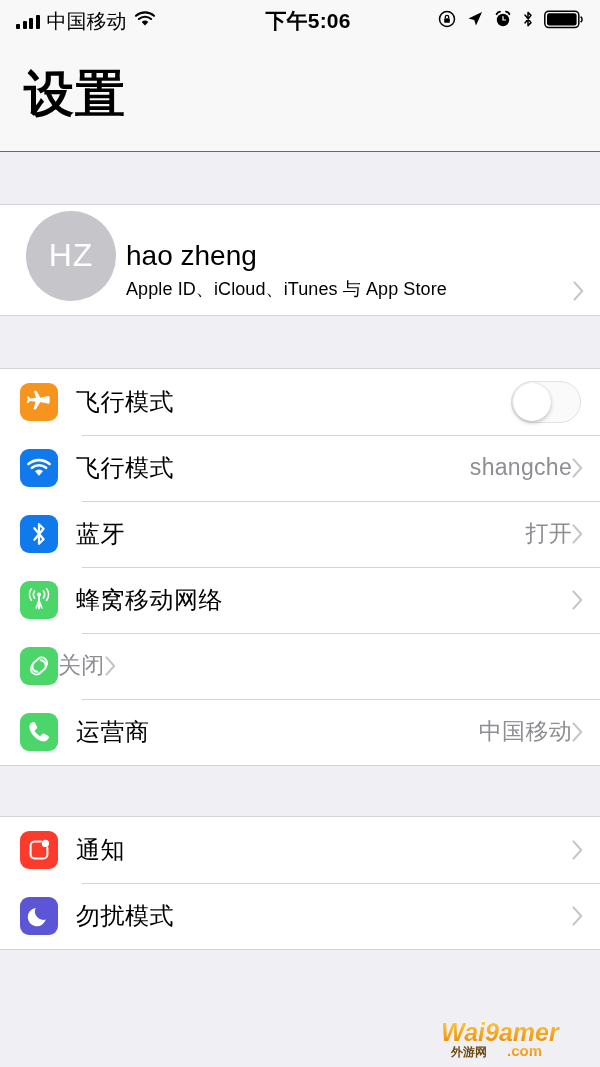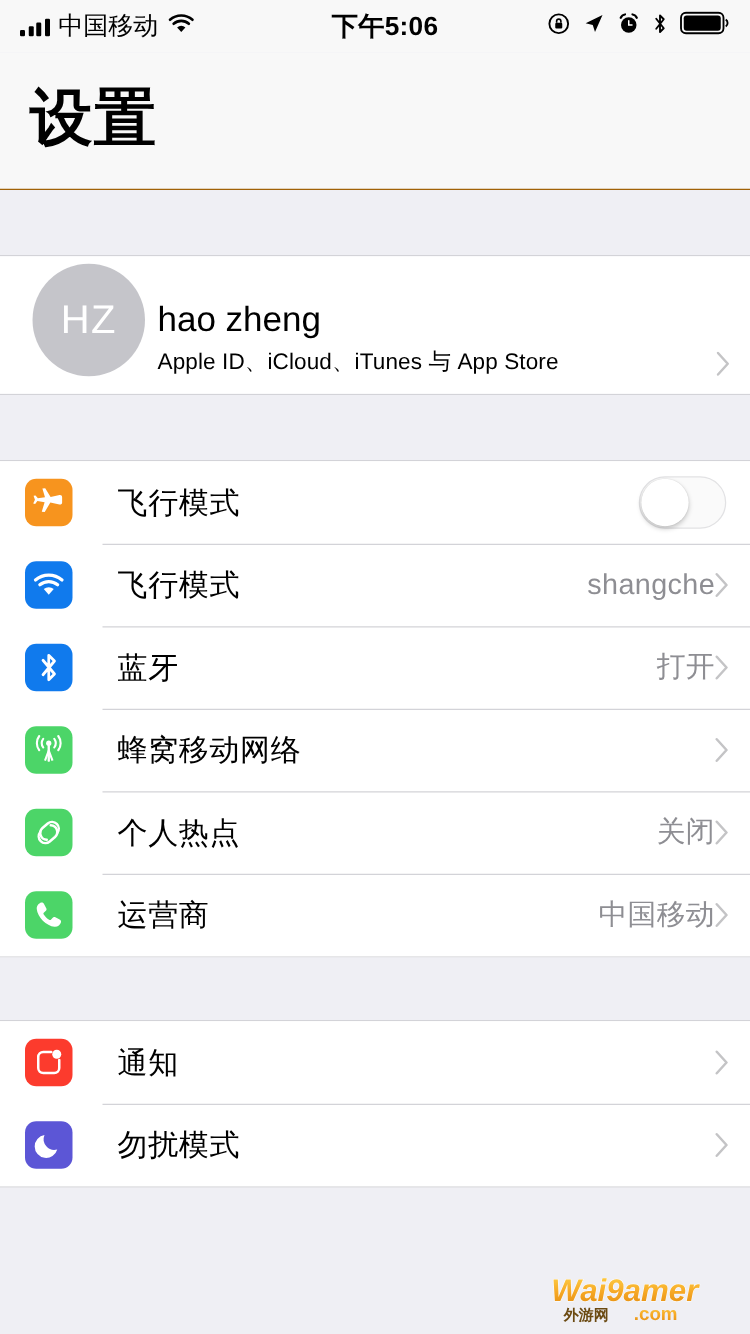--- a/index.html
+++ b/index.html
@@ -164,21 +164,21 @@
     height: 38px;
     border-radius: 9px;
     flex: 0 0 auto;
     display: flex;
     align-items: center;
     justify-content: center;
     color: #fff;
   }
   .ico svg { display: block; }
   .row-label {
-    margin-left: 36px;
+    margin-left: 18px;
     font-size: 24px;
     color: #000;
     letter-spacing: 0.5px;
     flex: 1 1 auto;
     white-space: nowrap;
   }
   .row-value {
     font-size: 23px;
     color: #8E8E93;
     white-space: nowrap;
@@ -383,21 +383,20 @@
       </span>
     </div>
 
     <div class="row">
       <span class="ico c-green">
         <svg width="26" height="26" viewBox="0 0 26 26">
           <path d="M14.6 7.2 a5.4 5.4 0 0 1 3.4 9.4 l-4.2 3.6 a5.4 5.4 0 0 1 -7.6 -7.6" stroke="#fff" stroke-width="2.0" fill="none" stroke-linecap="round"></path>
           <path d="M11.4 18.8 a5.4 5.4 0 0 1 -3.4 -9.4 l4.2 -3.6 a5.4 5.4 0 0 1 7.6 7.6" stroke="#fff" stroke-width="2.0" fill="none" stroke-linecap="round"></path>
         </svg>
       </span>
-      <span class="row-label">个人热点</span>
       <span class="row-value">关闭</span>
       <span class="chev">
         <svg width="11" height="20" viewBox="0 0 11 20">
           <path d="M1.4 1.4 L9.2 10 L1.4 18.6" stroke="#C4C4C6" stroke-width="2" fill="none" stroke-linecap="round" stroke-linejoin="round"></path>
         </svg>
       </span>
     </div>
 
     <div class="row">
       <span class="ico c-green">

